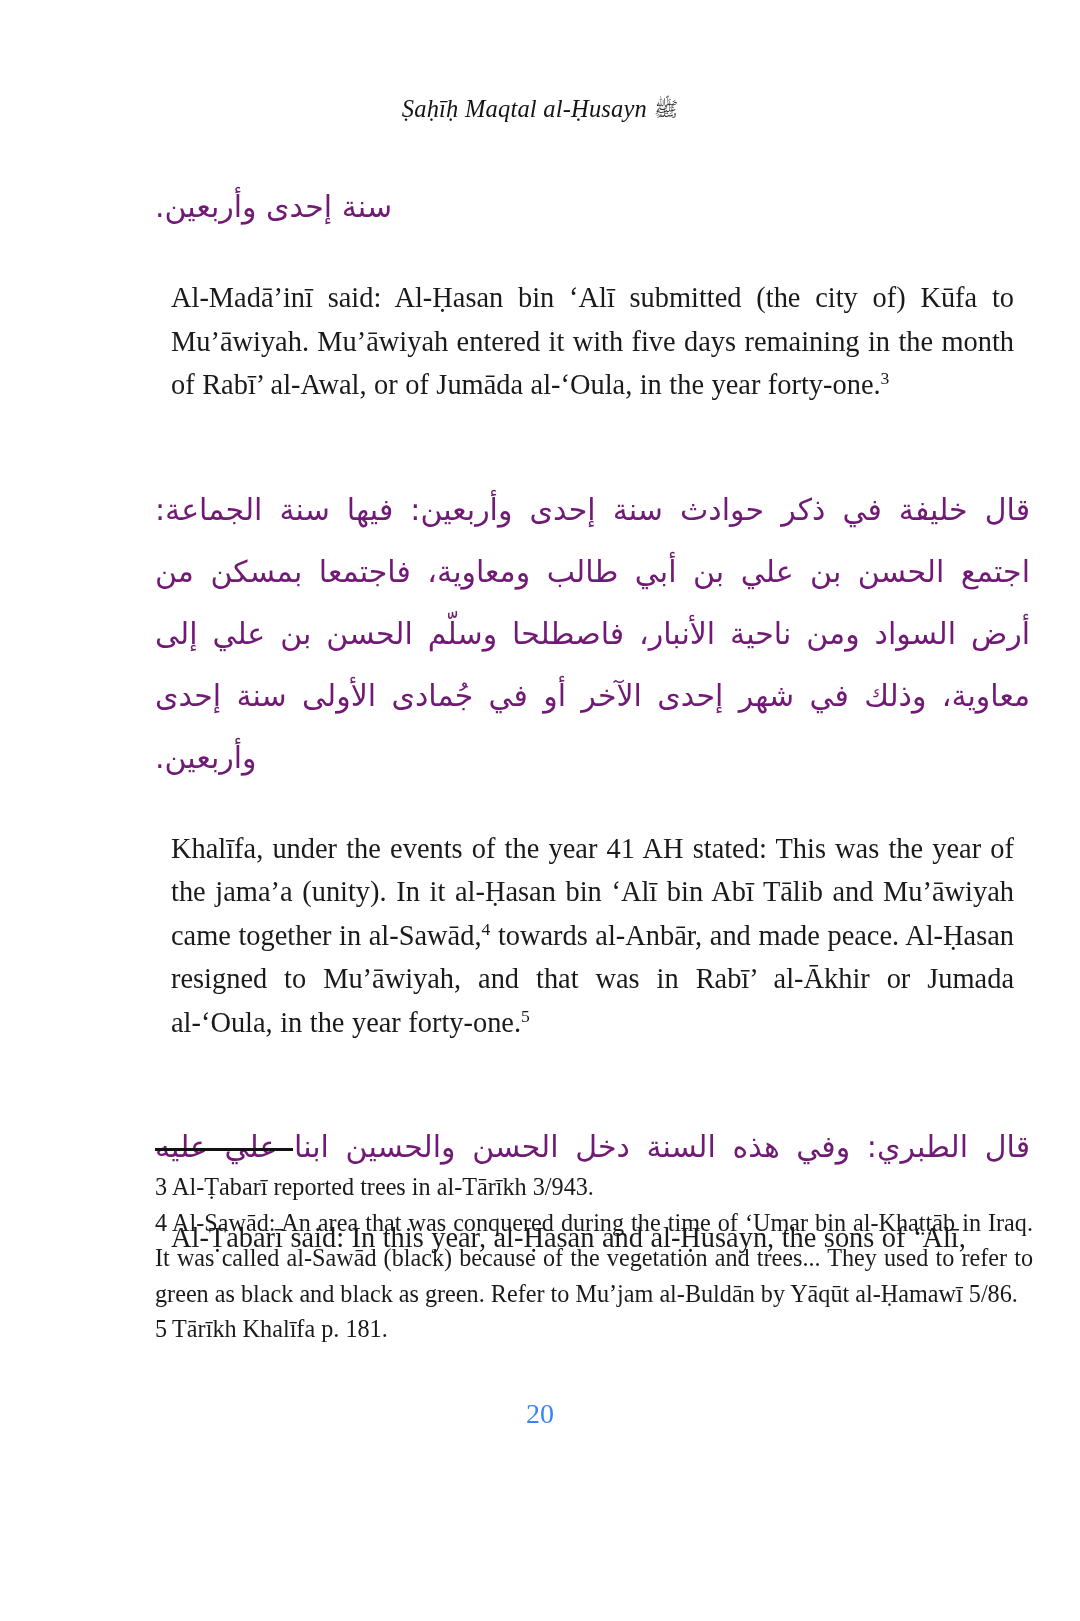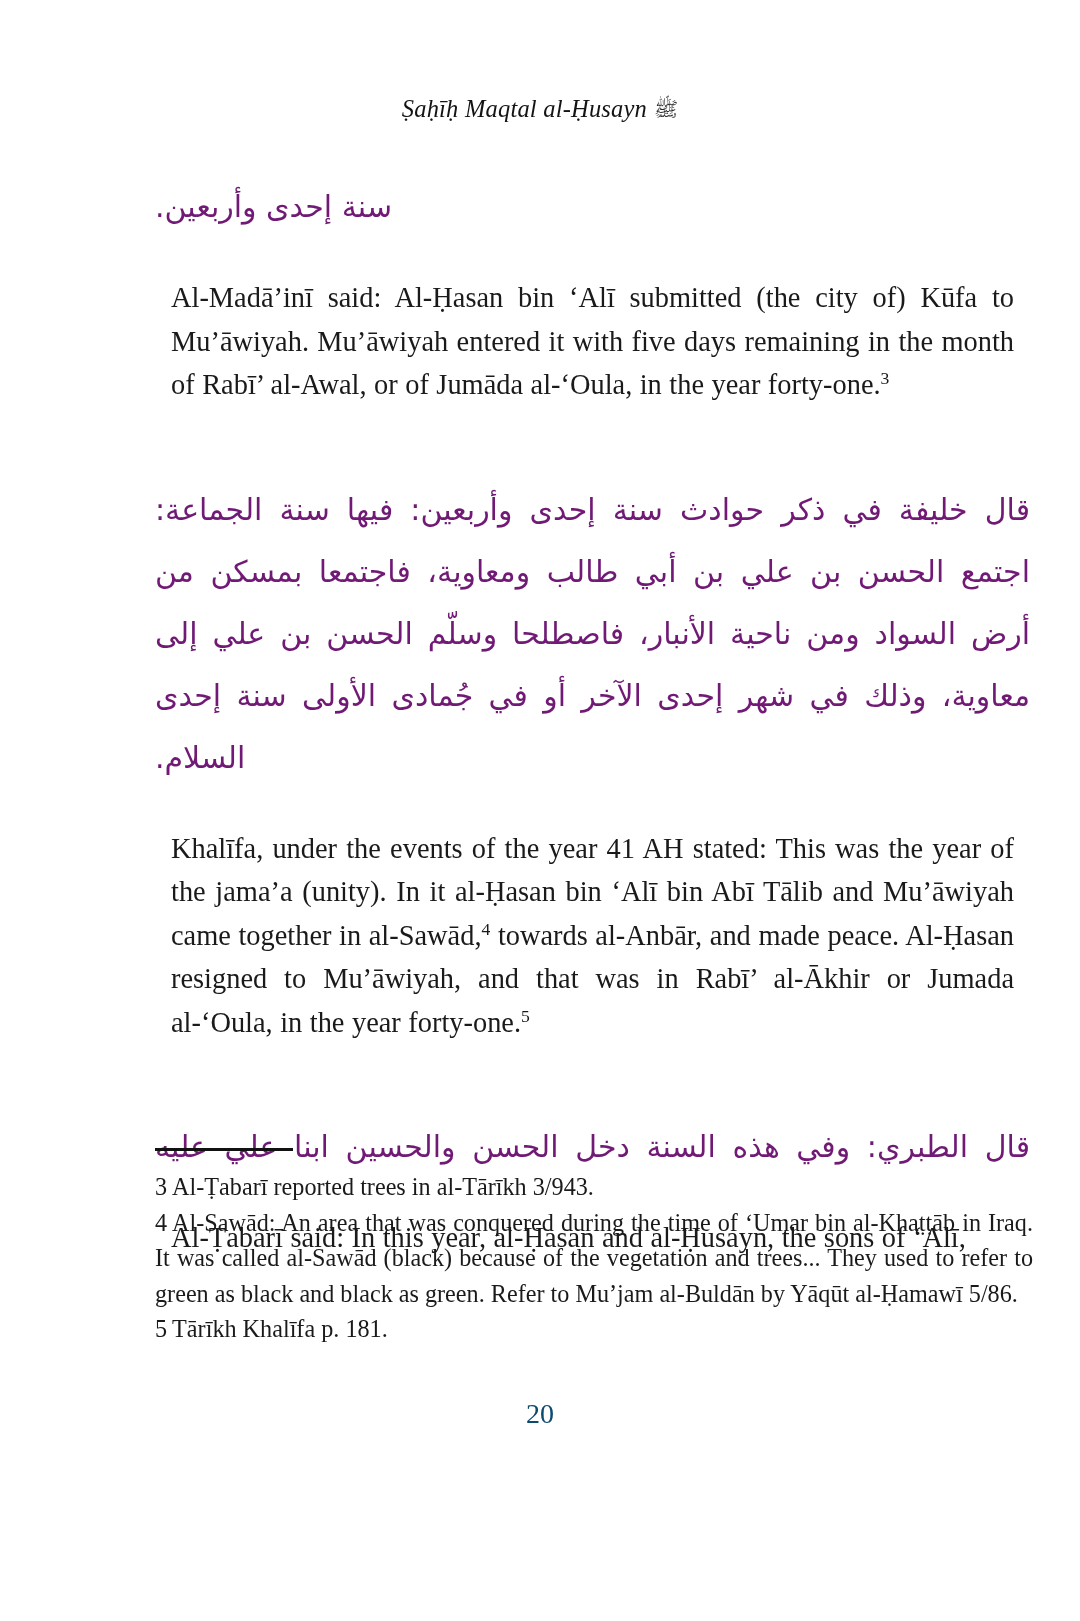--- a/index.html
+++ b/index.html
@@ -126,21 +126,21 @@
   }
 
   
   .folio {
     position: absolute;
     top: 1398px;
     left: 0;
     width: 1080px;
     text-align: center;
     font-size: 28px;
-    color: #0c4a6e;
+    color: #3b82f6;
   }
 </style>
 </head>
 <body>
 
 <div class="page">
 
   <div class="running-header">
     <span>Ṣaḥīḥ Maqtal al-Ḥusayn</span><span class="honorific">ﷺ</span>
   </div>
@@ -155,21 +155,21 @@
 
     <p class="para-en"><span>Al-Madā’inī said: Al-Ḥasan bin ‘Alī submitted (the city of) Kūfa to Mu’āwiyah. Mu’āwiyah entered it with five days remaining in the month of Rabī’ al-Awal, or of Jumāda al-‘Oula, in the year forty-one.</span><span class="sup">3</span></p>
 
     <div class="gap-lg"></div>
 
     <div class="para-ar">
       <span class="ar-line stretch">قال خليفة في ذكر حوادث سنة إحدى وأربعين: فيها سنة الجماعة:</span>
       <span class="ar-line stretch">اجتمع الحسن بن علي بن أبي طالب ومعاوية، فاجتمعا بمسكن من</span>
       <span class="ar-line stretch">أرض السواد ومن ناحية الأنبار، فاصطلحا وسلّم الحسن بن علي إلى</span>
       <span class="ar-line stretch">معاوية، وذلك في شهر إحدى الآخر أو في جُمادى الأولى سنة إحدى</span>
-      <span class="ar-line rtl-end">السلام.</span>
+      <span class="ar-line rtl-end">وأربعين.</span>
     </div>
 
     <div class="gap-sm"></div>
 
     <p class="para-en"><span>Khalīfa, under the events of the year 41 AH stated: This was the year of the </span><span class="it">jama’a</span><span> (unity). In it al-Ḥasan bin ‘Alī bin Abī Tālib and Mu’āwiyah came together in al-Sawād,</span><span class="sup">4</span><span> towards al-Anbār, and made peace. Al-Ḥasan resigned to Mu’āwiyah, and that was in Rabī’ al-Ākhir or Jumada al-‘Oula, in the year forty-one.</span><span class="sup">5</span></p>
 
     <div class="gap-lg"></div>
 
     <div class="para-ar">
       <span class="ar-line stretch">قال الطبري: وفي هذه السنة دخل الحسن والحسين ابنا علي عليه</span>

